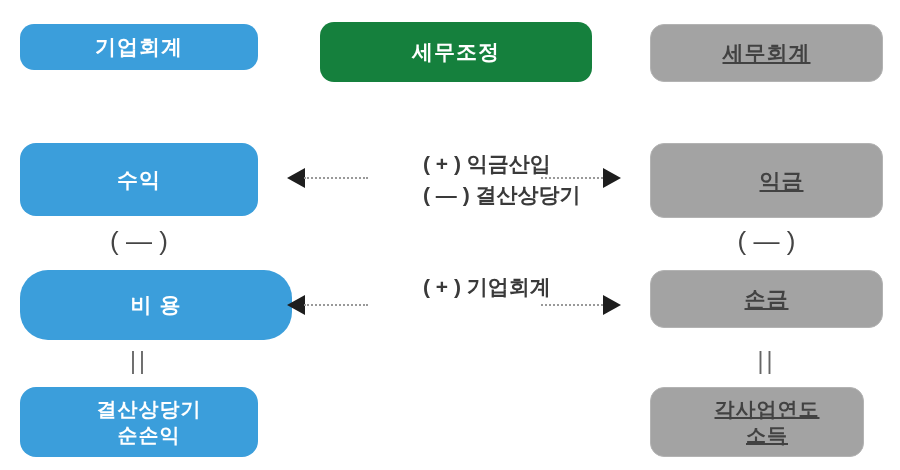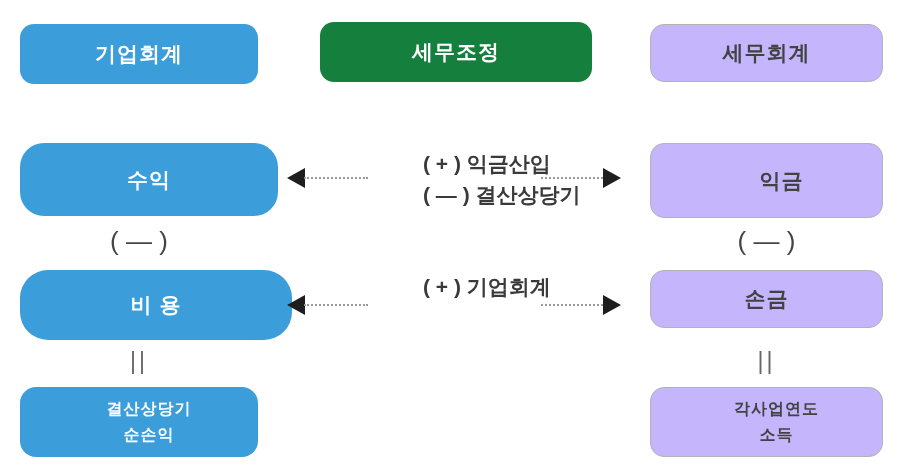--- a/index.html
+++ b/index.html
@@ -8,56 +8,56 @@
     font-family:"Liberation Sans", sans-serif; overflow:hidden;
   }
   .box {
     position:absolute; display:flex; flex-direction:column;
     align-items:center; justify-content:center;
     border-radius:14px; font-weight:700; text-align:center;
     box-sizing:border-box;
   }
   .blue   { background:#3B9EDB; color:#ffffff; }
   .navy   { background:#15803d; color:#ffffff; }
-  .outline{ background:#c4b5fd; border:1.5px solid #b3b3b3; color:#424242; }
+  .outline{ background:#a3a3a3; border:1.5px solid #b3b3b3; color:#424242;text-decoration:underline; }
   .lbl    { font-size:21px; letter-spacing:1px; }
-  .lbl-sm { font-size:16px; line-height:26px; letter-spacing:1px;margin-left:20px; }
+  .lbl-sm { font-size:20px; line-height:26px; letter-spacing:1px;margin-left:20px; }
   .connector {
     position:absolute; text-align:center; font-weight:500; color:#444444;
   }
   .minus-sign { font-size:26px; }
   .equals-sign { font-size:23px; letter-spacing:3px; color:#666666; font-weight:400; }
   .adjust {
     position:absolute; font-size:21px; font-weight:600; color:#3a3a3a;
     line-height:31px; white-space:nowrap;margin-left:45px;
   }
   .dotline { position:absolute; width:64px; height:0; border-top:2px dotted #999999; }
   .tri { position:absolute; width:0; height:0;
          border-top:10px solid transparent; border-bottom:10px solid transparent; }
   .tri-left  { border-right:18px solid #1e1e1e; }
   .tri-right { border-left:18px solid #1e1e1e; }
 </style>
 </head>
 <body>
 
 <div class="canvas">
 
-  <div class="box blue" style="left:20px; top:24px; width:238px; height:60px;">
+  <div class="box blue" style="left:20px; top:24px; width:238px; height:46px;">
     <span class="lbl">기업회계</span>
   </div>
 
   <div class="box navy" style="left:320px; top:22px; width:272px; height:60px;">
     <span class="lbl">세무조정</span>
   </div>
 
   <div class="box outline" style="left:650px; top:24px; width:233px; height:58px;">
     <span class="lbl">세무회계</span>
   </div>
 
-  <div class="box blue" style="left:20px; top:143px; width:258px; height:73px; border-radius:24px;">
+  <div class="box blue" style="left:20px; top:143px; width:238px; height:73px; border-radius:16px;">
     <span class="lbl">수익</span>
   </div>
 
   <span class="tri tri-left" style="left:287px; top:168px;"></span>
   <span class="dotline" style="left:304px; top:177px;"></span>
 
   <div class="adjust" style="left:378px; top:148px;">
     <div>( + ) 익금산입</div>
     <div>( — ) 결산상당기</div>
   </div>
@@ -91,18 +91,18 @@
   </div>
 
   <div class="connector equals-sign" style="left:20px; top:348px; width:238px;">||</div>
   <div class="connector equals-sign" style="left:650px; top:348px; width:233px;">||</div>
 
   <div class="box blue" style="left:20px; top:387px; width:238px; height:70px; border-radius:16px;">
     <span class="lbl-sm">결산상당기</span>
     <span class="lbl-sm">순손익</span>
   </div>
 
-  <div class="box outline" style="left:650px; top:387px; width:233px; height:70px;">
+  <div class="box outline" style="left:650px; top:387px; width:214px; height:70px;">
     <span class="lbl-sm">각사업연도</span>
     <span class="lbl-sm">소득</span>
   </div>
 
 </div>
 
 </body></html>

